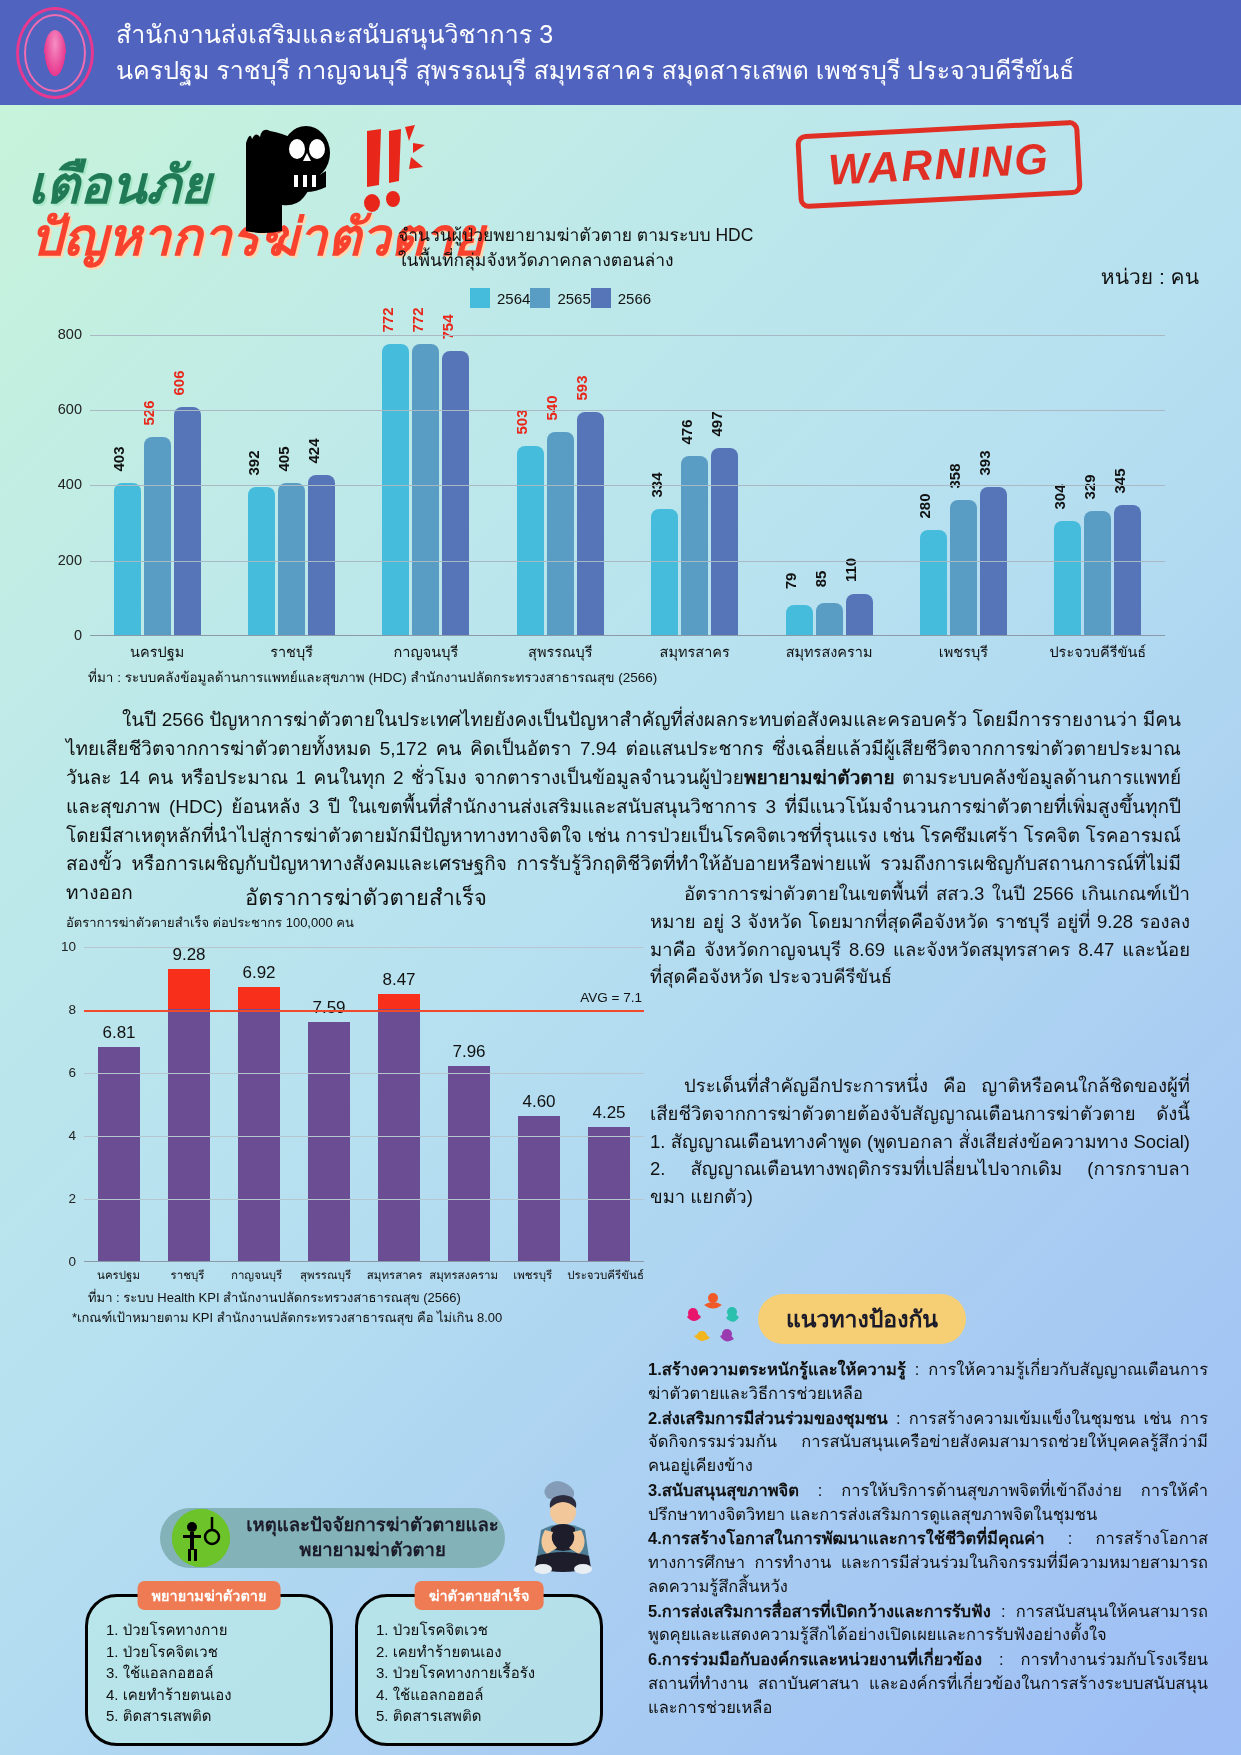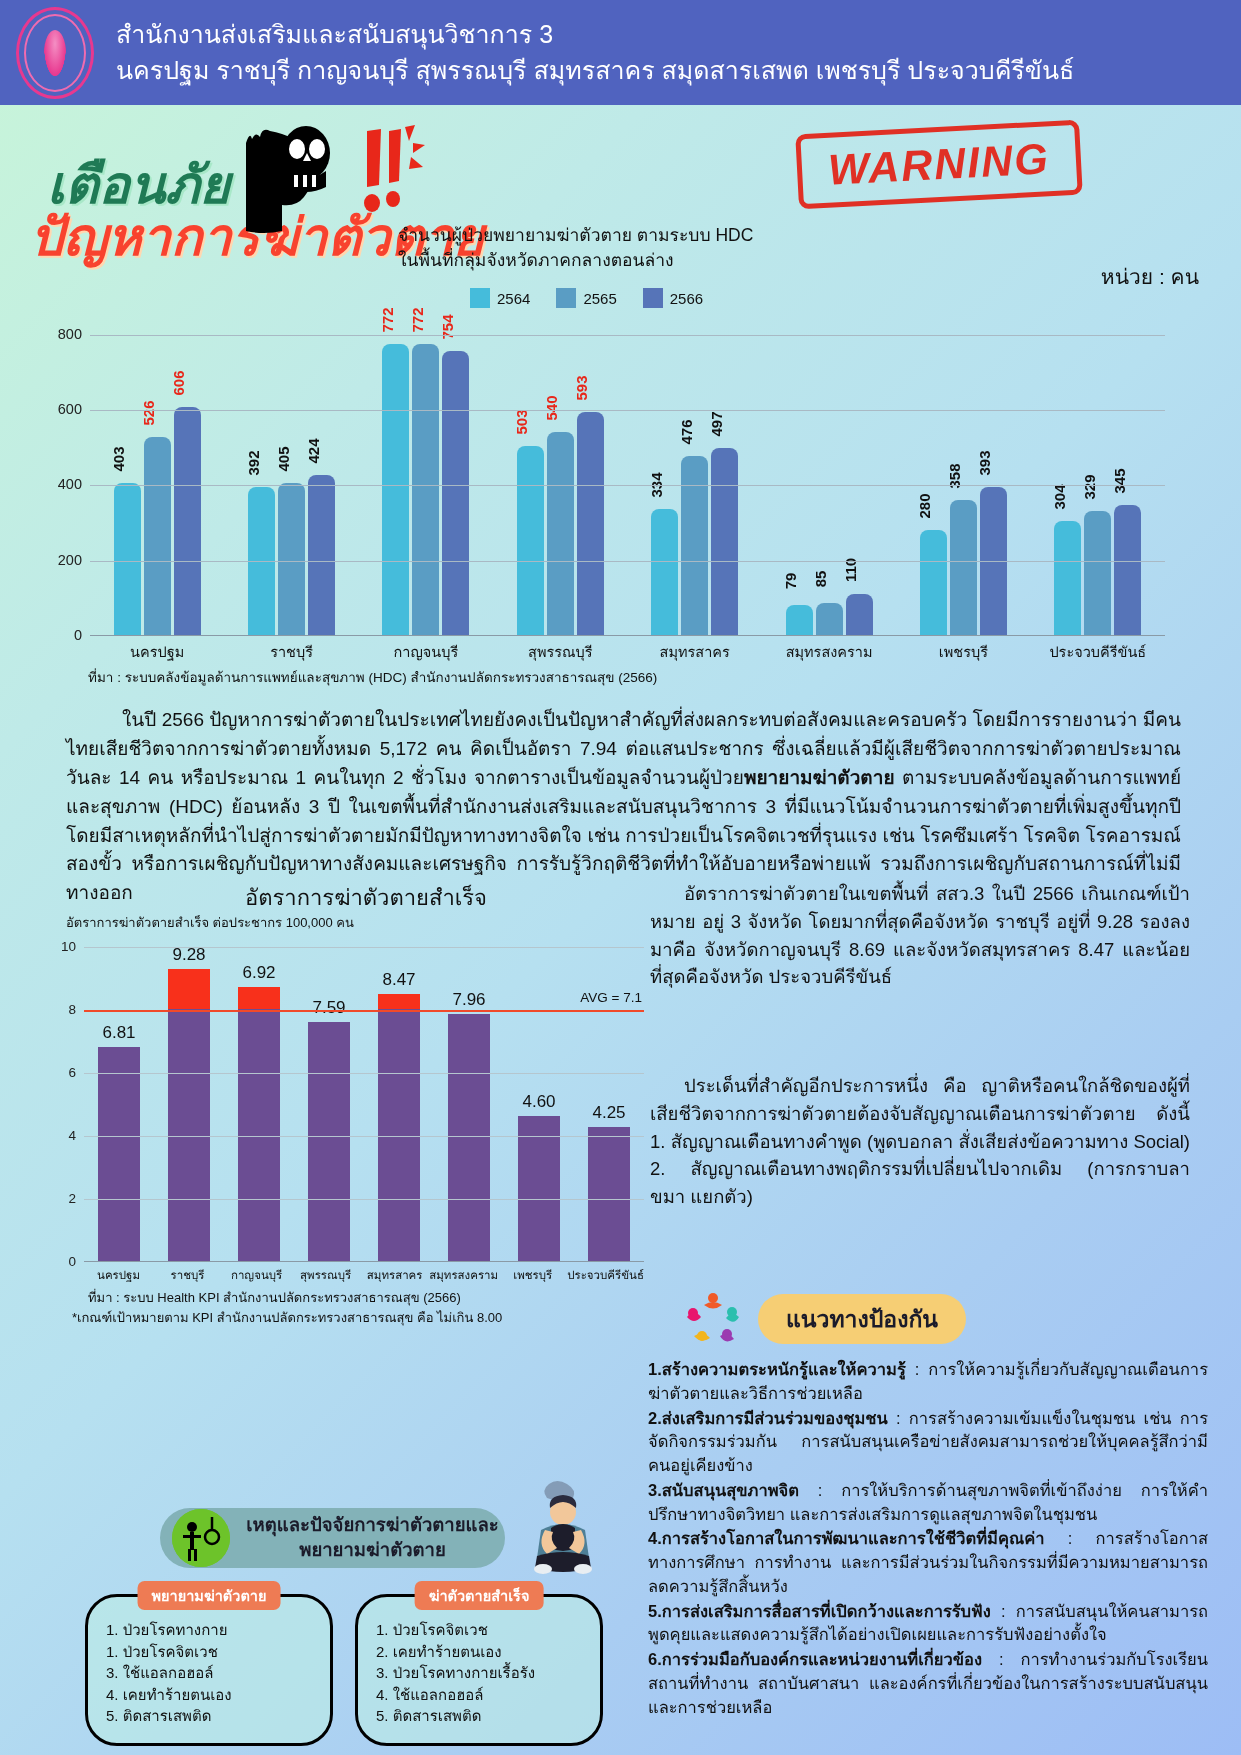--- a/index.html
+++ b/index.html
@@ -29,21 +29,21 @@
     background: radial-gradient(ellipse at 50% 30%, #f48fc4 0%, #e8388f 70%, transparent 72%);
     border-radius: 50% 50% 40% 40%;
   }
   .header-text { color: #ffffff; line-height: 1.42; }
   .header-text .l1 { font-size: 25px; }
   .header-text .l2 { font-size: 25px; }
 
   
   .title-zone { position: relative; height: 180px; }
   .warn-th {
-    position: absolute; left: 47px; top: 38px; font-size: 52px; font-weight: bold;
+    position: absolute; left: 28px; top: 38px; font-size: 52px; font-weight: bold;
     font-style: italic; color: #1f7a55; text-shadow: 2px 2px 0 #a8e8c8;
   }
   .warn-th2 {
     position: absolute; left: 30px; top: 90px; font-size: 52px; font-weight: bold;
     font-style: italic; color: #f8422e; text-shadow: 2px 2px 0 #ffd7b0;
   }
   .skull-head {
     position: absolute; left: 240px; top: 8px; width: 110px; height: 120px;
   }
   .excl { position: absolute; left: 355px; top: 18px; width: 70px; height: 100px; }
@@ -57,21 +57,21 @@
     transform: rotate(-3deg); padding: 8px 26px;
   }
   .warning-stamp span {
     font-size: 43px; font-weight: bold; font-style: italic; color: #e03025;
     letter-spacing: 2px;
   }
   .unit-label { position: absolute; right: 42px; top: 155px; font-size: 21px; color: #111; }
 
   
   .chart1-wrap { position: absolute; left: 0; top: 288px; width: 1241px; height: 410px; }
-  .legend1 { position: absolute; left: 470px; top: 0px; display: flex; gap: 26px; align-items: center; }
+  .legend1 { position: absolute; left: 470px; top: 0px; display: flex; align-items: center; }
   .legend1 .item { display: flex; align-items: center; gap: 7px; font-size: 15px; color: #111; }
   .legend1 .sw { width: 20px; height: 20px; }
 
   .c1-plot {
     position: absolute; left: 90px; top: 28px; width: 1075px; height: 320px;
     border-bottom: 1px solid #8a9aa6;
   }
   .c1-grid { position: absolute; left: 0; right: 0; border-top: 1px solid #a9b9c4; }
   .c1-ylab {
     position: absolute; left: -46px; font-size: 14.5px; color: #222;
@@ -383,21 +383,21 @@
             <span class="lab">7.59</span>
           </div>
         </div>
         <div class="c2-col">
           <div class="c2-bar" style="height: 266.805px; background: rgb(107, 77, 147);">
             <div class="over" style="background: rgb(248, 48, 27); bottom: 252px; height: 14.805px;"></div>
             <span class="lab">8.47</span>
           </div>
         </div>
         <div class="c2-col">
-          <div class="c2-bar" style="height: 247px; background: rgb(107, 77, 147);">
+          <div class="c2-bar" style="height: 195px; background: rgb(107, 77, 147);">
             <span class="lab">7.96</span>
           </div>
         </div>
         <div class="c2-col">
           <div class="c2-bar" style="height: 144.9px; background: rgb(107, 77, 147);">
             <span class="lab">4.60</span>
           </div>
         </div>
         <div class="c2-col">
           <div class="c2-bar" style="height: 133.875px; background: rgb(107, 77, 147);">

